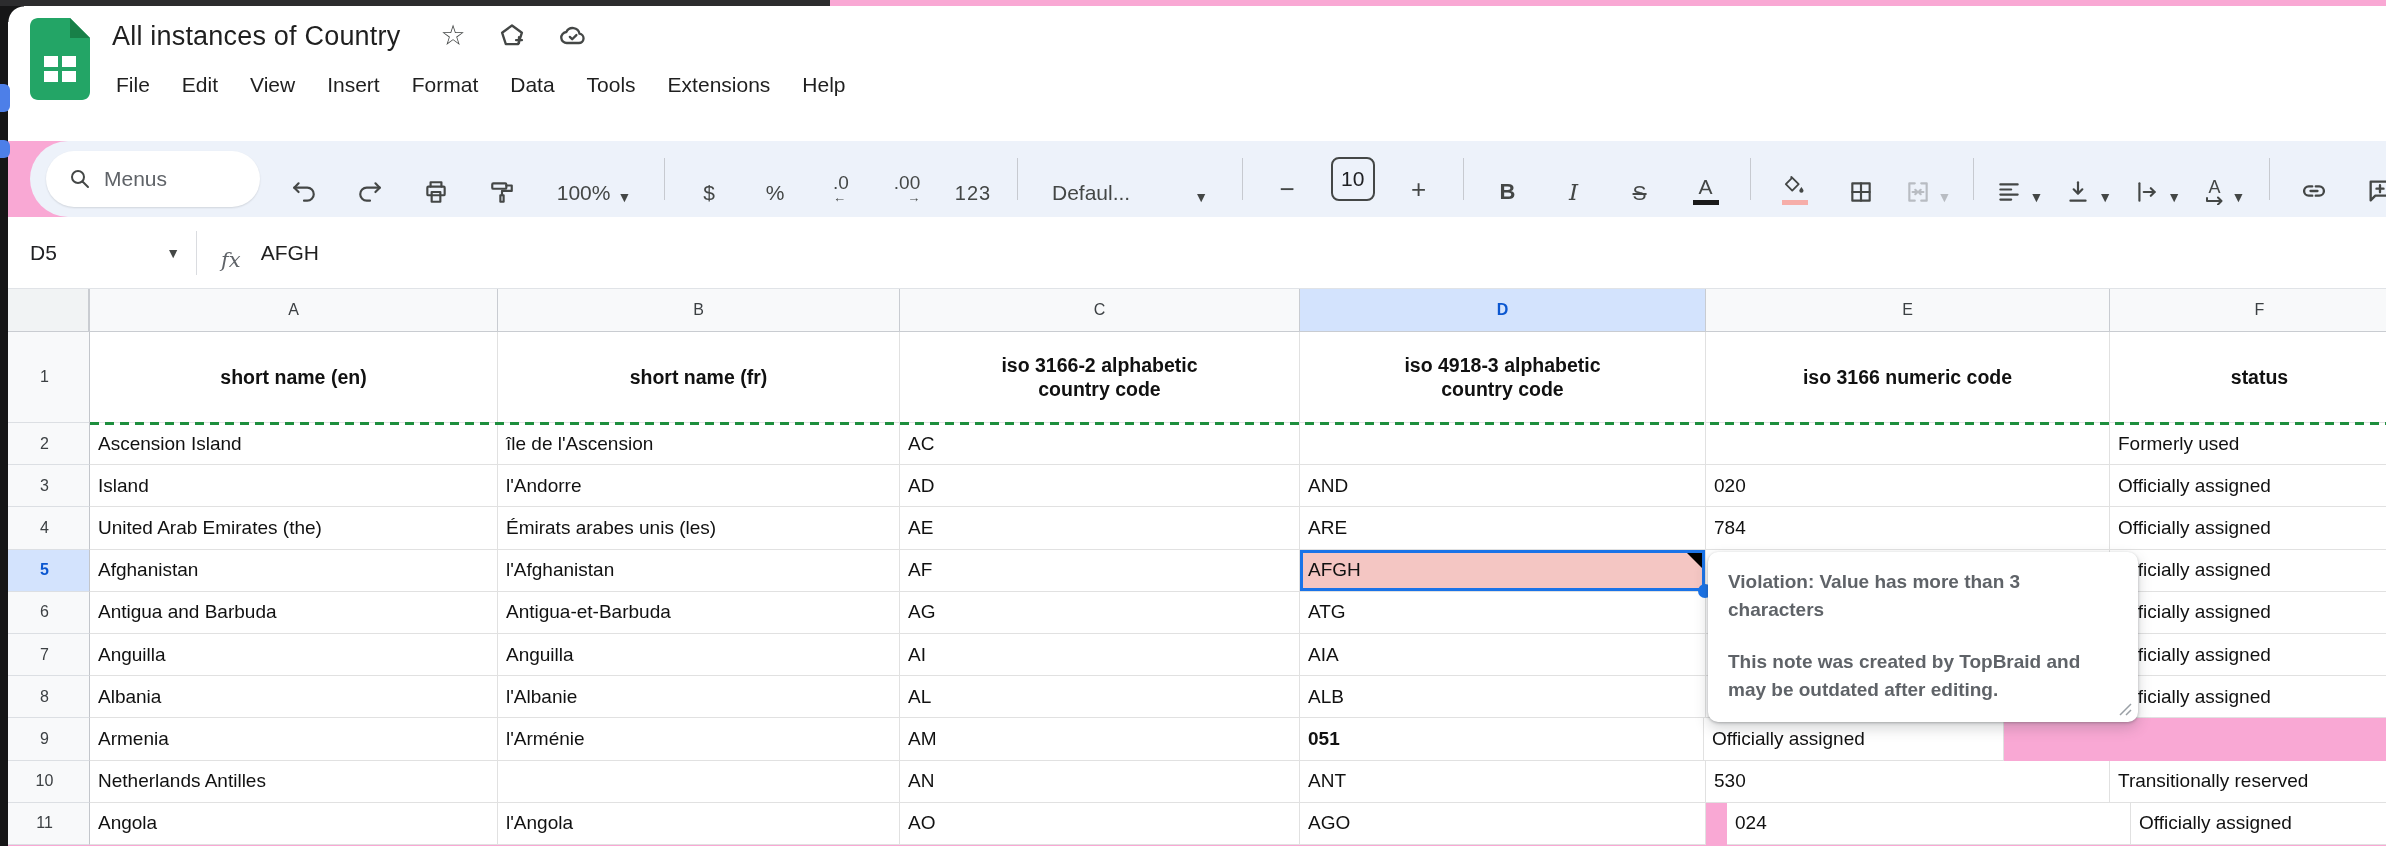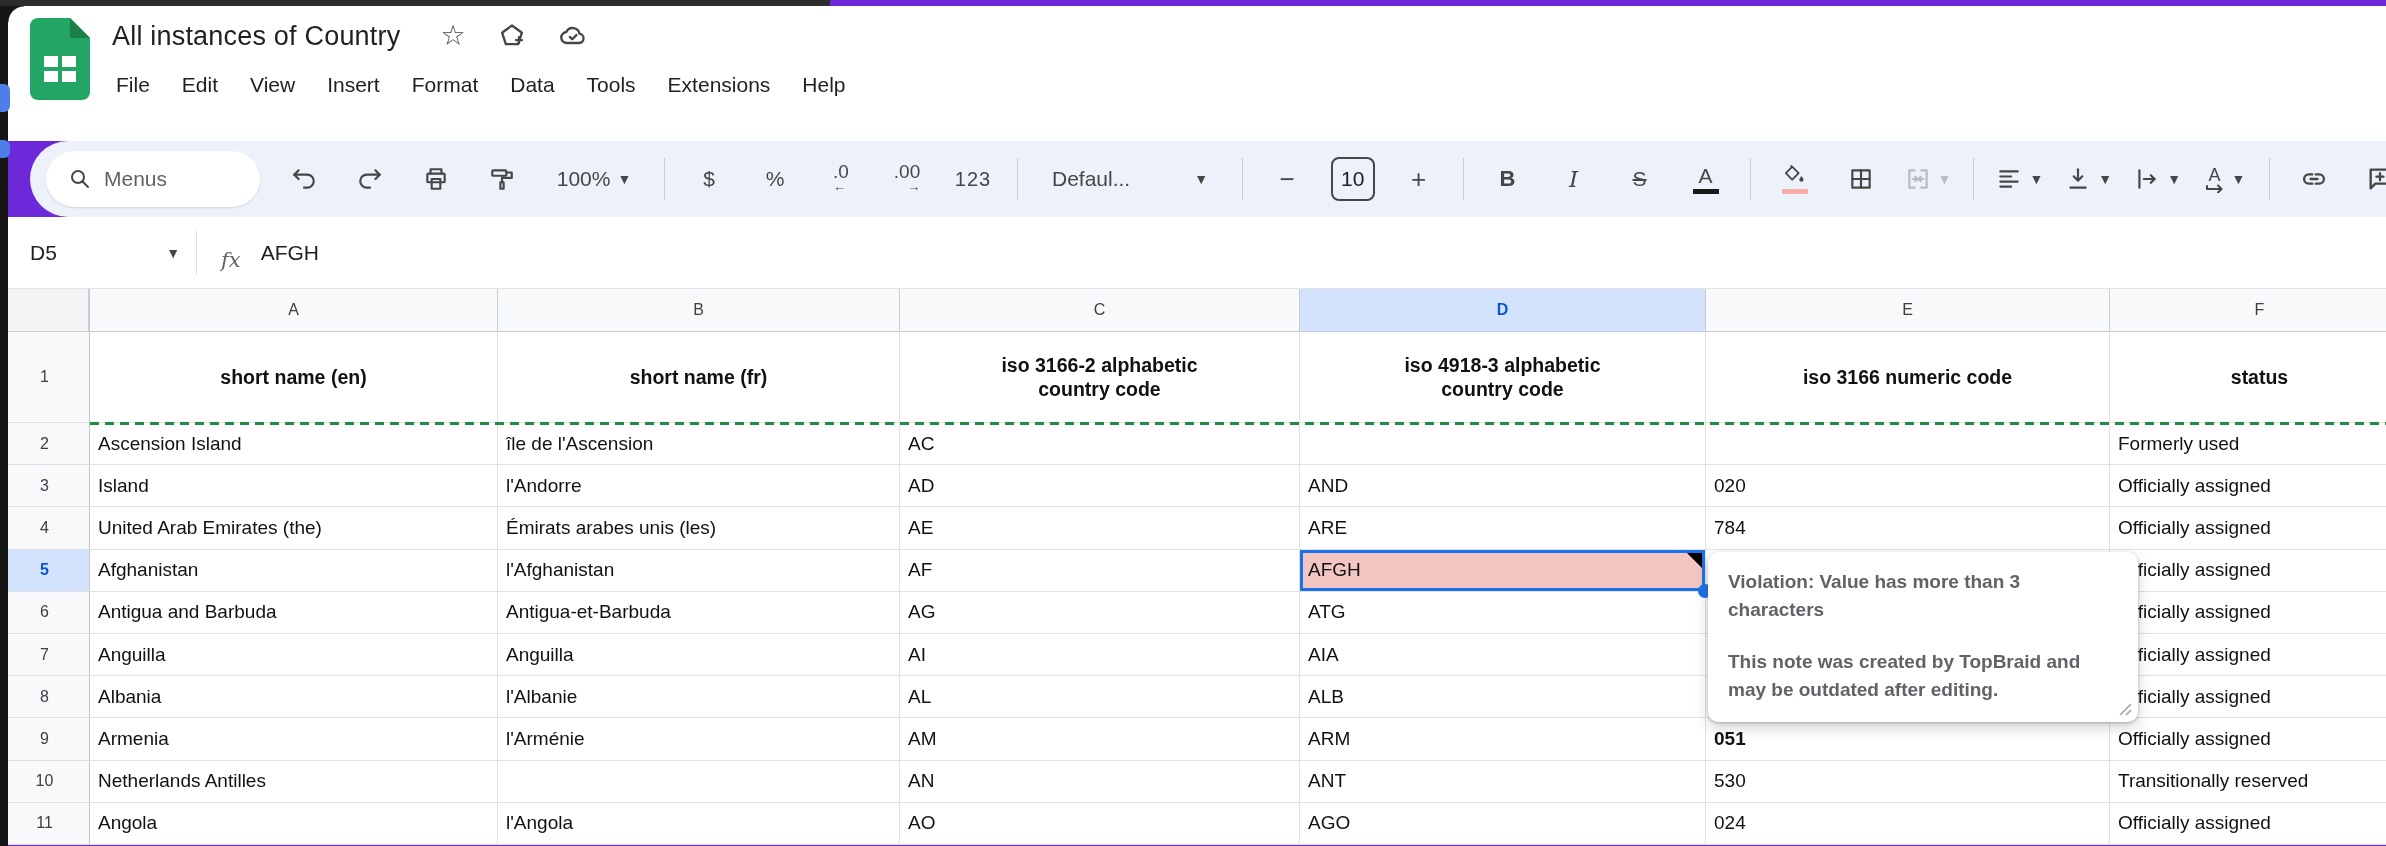--- a/index.html
+++ b/index.html
@@ -1,16 +1,16 @@
 <!DOCTYPE html>
 <html><head>
 <meta charset="utf-8">
 <style>
   html,body{margin:0;padding:0;background:#fff;}
-  .screen{position:relative;width:2386px;height:846px;overflow:hidden;background:#6d28d9;
+  .screen{position:relative;width:2386px;height:846px;overflow:hidden;background:#f9a8d4;
           font-family:"Liberation Sans","DejaVu Sans",sans-serif;}
 
   
   .edge-left{position:absolute;left:0;top:0;width:8px;height:846px;background:#161617;z-index:70;}
   .edge-top{position:absolute;left:0;top:0;width:830px;height:6px;background:#2c2c2e;z-index:70;}
   .corner-round{position:absolute;left:8px;top:6px;width:16px;height:16px;z-index:70;
     background:radial-gradient(circle at 16px 16px, rgba(0,0,0,0) 15px, #161617 16px);}
   .bump{position:absolute;left:0;width:10px;background:#4d7fe8;z-index:71;border-radius:0 6px 6px 0;}
   #bump1{top:84px;height:28px;} #bump2{top:140px;height:18px;}
 
@@ -24,21 +24,21 @@
   .menu-row{position:absolute;left:92px;top:62px;display:flex;font-size:21px;color:#1f1f1f;}
   .menu-item{padding:5px 16px;border-radius:8px;cursor:default;}
 
   
   .toolbar{position:absolute;left:30px;top:141px;right:0;height:76px;background:#edf2fa;
            border-radius:38px 0 0 38px;display:flex;align-items:center;gap:22px;
            padding-left:16px;overflow:hidden;z-index:2;}
   .menus-pill{height:56px;min-width:170px;background:#fff;border-radius:28px;display:flex;
               align-items:center;gap:12px;padding:0 22px;box-shadow:0 1px 2px rgba(0,0,0,.12);}
   .menus-pill span{font-size:21px;color:#5f6368;}
-  .tb-btn{height:52px;min-width:44px;display:flex;align-items:center;justify-content:center;
+  .tb-btn{height:52px;min-width:44px;display:flex;align-items:flex-end;justify-content:center;
           color:#444746;font-size:21px;border-radius:6px;flex:none;}
   .tb-sep{width:1px;height:42px;background:#c7cad0;flex:none;}
   .caret{font-size:14px;color:#444746;margin-left:7px;}
   .caret.dis{color:#b8bcc2;}
   .ic{stroke:#444746;fill:none;stroke-width:2;stroke-linecap:round;stroke-linejoin:round;}
   .ic.dis{stroke:#b8bcc2;}
   .zoom-btn{min-width:96px;}
   .font-btn{min-width:156px;justify-content:space-between;padding:0 12px;font-size:21px;}
   .fsize{width:54px;height:40px;border:2px solid #444746;border-radius:8px;display:flex;
          align-items:center;justify-content:center;font-size:21px;color:#202124;background:transparent;}
@@ -404,40 +404,39 @@
         <div class="cell dr" style="width: 400px;">AL</div>
         <div class="cell dr" style="width: 406px;">ALB</div>
         <div class="cell dr" style="width: 404px;"></div>
         <div class="cell dr" style="width: 300px;">Officially assigned</div>
       </div>
       <div class="grow dr">
         <div class="rowhead">9</div>
         <div class="cell dr" style="width: 408px;">Armenia</div>
         <div class="cell dr" style="width: 402px;">l'Arménie</div>
         <div class="cell dr" style="width: 400px;">AM</div>
-        <div class="cell dr" style="width: 406px;">ARM</div>
         <div class="cell dr" style="width: 404px; font-weight: bold;">051</div>
         <div class="cell dr" style="width: 300px;">Officially assigned</div>
       </div>
       <div class="grow dr">
         <div class="rowhead">10</div>
         <div class="cell dr" style="width: 408px;">Netherlands Antilles</div>
         <div class="cell dr" style="width: 402px;"></div>
         <div class="cell dr" style="width: 400px;">AN</div>
         <div class="cell dr" style="width: 406px;">ANT</div>
         <div class="cell dr" style="width: 404px;">530</div>
         <div class="cell dr" style="width: 300px;">Transitionally reserved</div>
       </div>
       <div class="grow dr">
         <div class="rowhead">11</div>
         <div class="cell dr" style="width: 408px;">Angola</div>
         <div class="cell dr" style="width: 402px;">l'Angola</div>
         <div class="cell dr" style="width: 400px;">AO</div>
         <div class="cell dr" style="width: 406px;">AGO</div>
-        <div class="cell dr" style="width: 404px;">024</div>
+        <div class="cell dr" style="width: 404px; margin-left: 21px;">024</div>
         <div class="cell dr" style="width: 300px;">Officially assigned</div>
       </div>
     </div>
   <div class="frozen"></div>
 
   <div class="note">
     <p>Violation: Value has more than 3 characters</p>
     <p>This note was created by TopBraid and may be outdated after editing.</p>
     <svg class="note-resize" width="16" height="16" viewBox="0 0 16 16">
       <path d="M14 3L3 14M14 9l-5 5" stroke="#9aa0a6" stroke-width="1.5" fill="none"></path>

